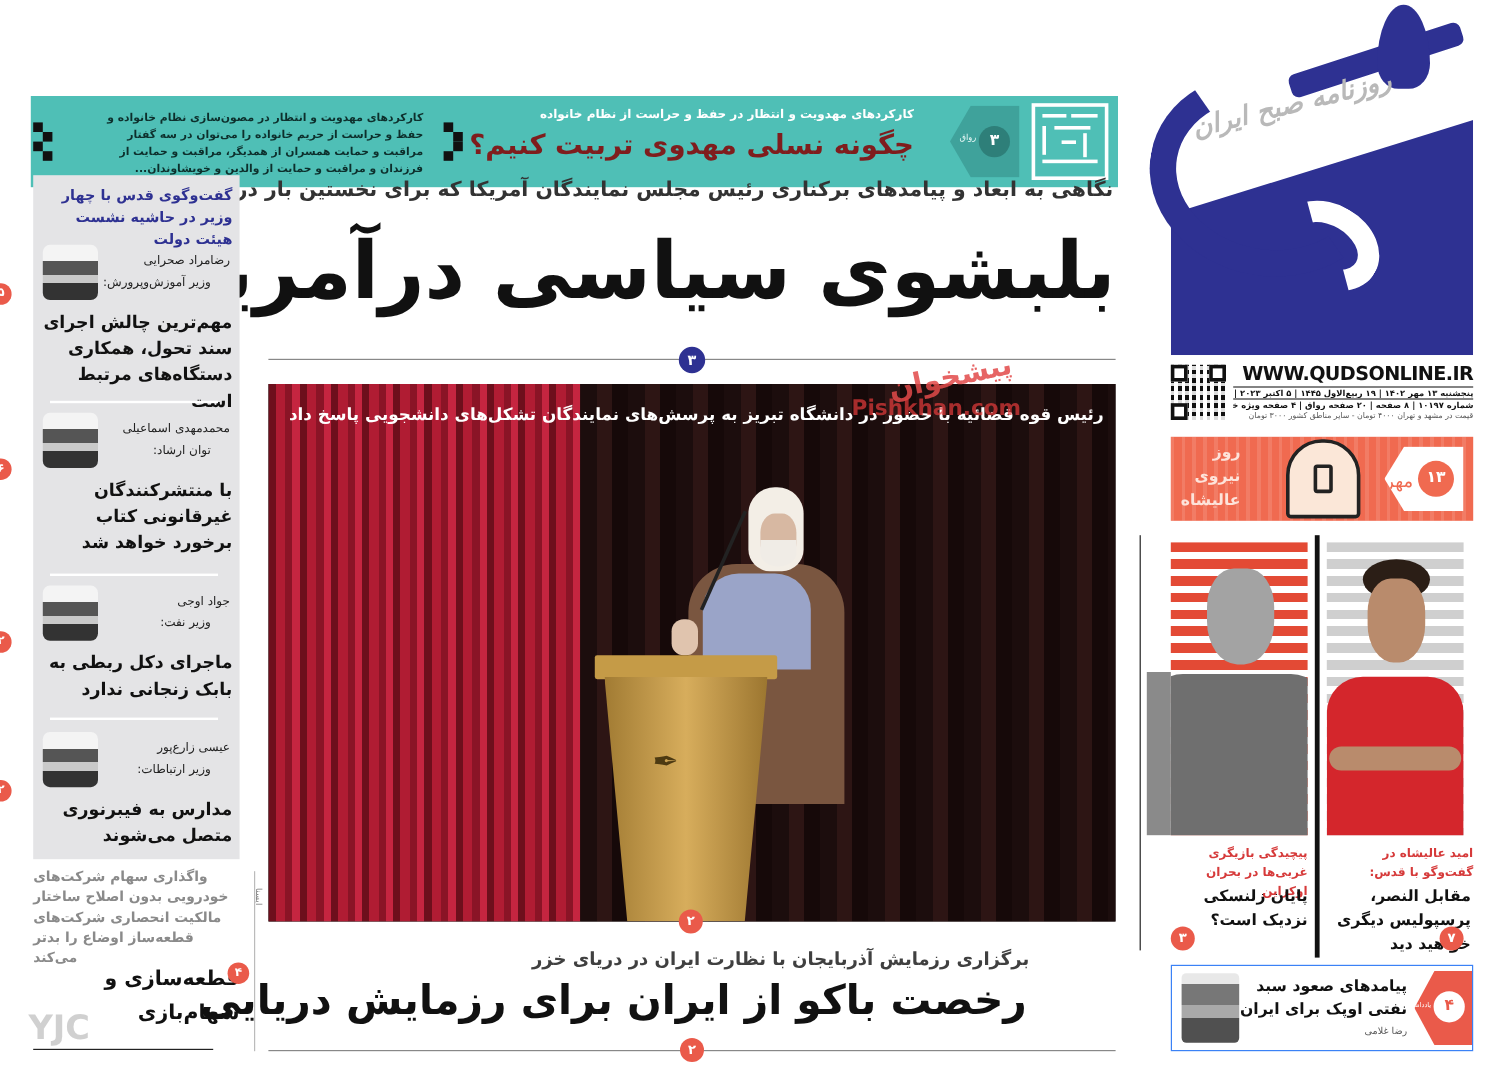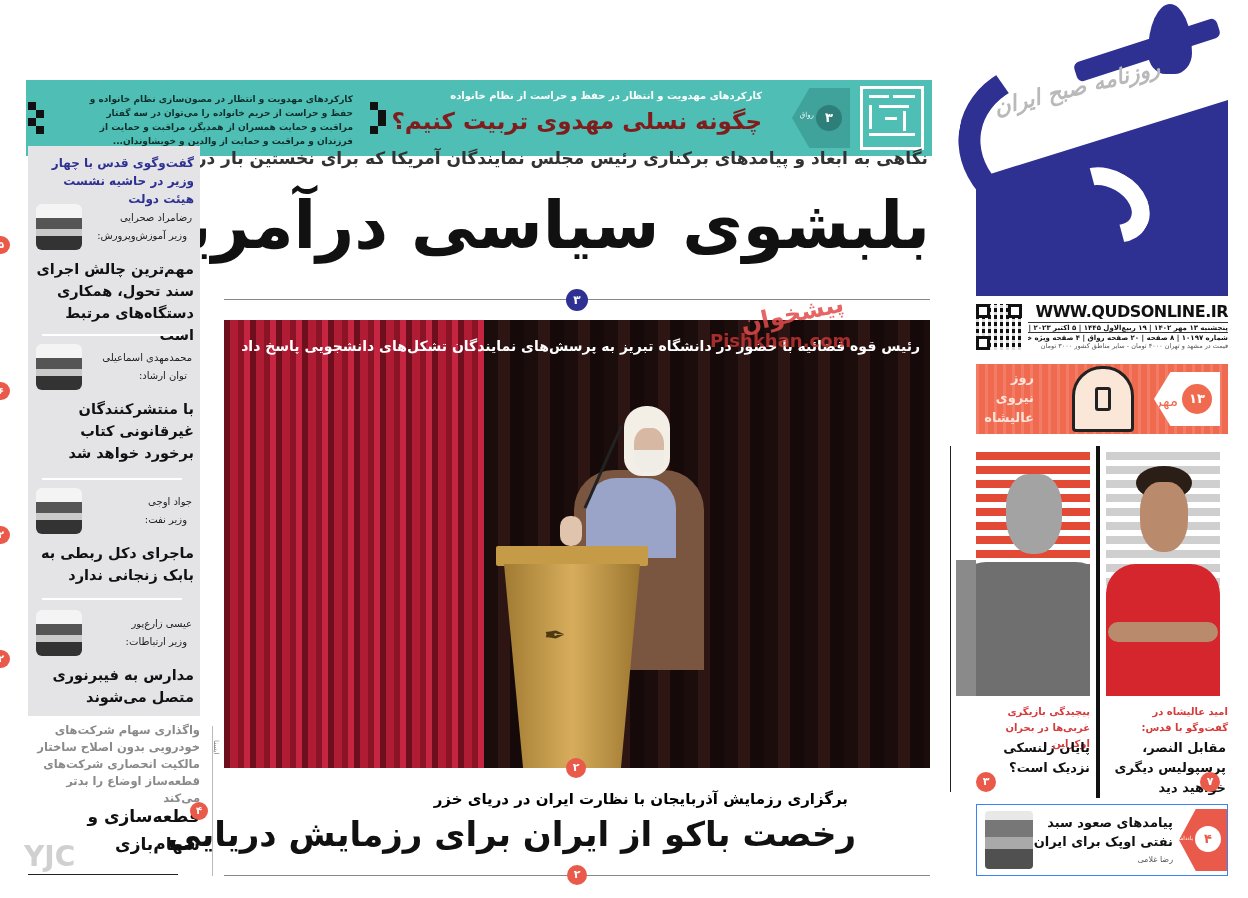--- a/index.html
+++ b/index.html
@@ -75,35 +75,35 @@
   .podium { position: absolute; left: 280px; top: 244px; width: 136px; height: 204px; background: linear-gradient(90deg, #a17b33, #d7ad5c 50%, #9c7630); clip-path: polygon(0 0, 100% 0, 86% 100%, 14% 100%); }
   .podium-emb { position: absolute; left: 320px; top: 300px; font-size: 26px; color: #4d3a12; font-weight: bold; }
   .photo-credit { left: 210px; top: 740px; width: 10px; font-size: 7px; color: #777; writing-mode: vertical-rl; }
 
   
   .wm { left: 740px; top: 300px; font-size: 24px; color: #e24a4a; font-weight: bold; transform: rotate(-12deg); opacity: 0.85; }
   .wm2 { left: 710px; top: 330px; font-size: 18px; color: rgba(230,60,60,0.7); font-weight: bold; direction: ltr; }
   .wm3 { left: 24px; top: 840px; font-size: 28px; color: rgba(170,170,170,0.55); font-weight: bold; direction: ltr; }
 
   
-  .kicker-bottom { right: 400px; top: 790px; font-size: 15px; color: #000000; font-weight: bold; white-space: nowrap; }
+  .kicker-bottom { right: 390px; top: 790px; font-size: 15px; color: #404040; font-weight: bold; white-space: nowrap; }
   .headline-bottom { right: 392px; top: 814px; font-size: 34px; font-weight: bold; color: #111; white-space: nowrap; }
 
   
   .leftcol { left: 28px; top: 146px; width: 172px; height: 570px; background: #e4e4e6; }
   .lc-title { position: absolute; right: 6px; top: 8px; width: 160px; font-size: 12px; line-height: 18px; color: #2e3192; font-weight: bold; text-align: right; }
   .lc-item { position: absolute; right: 0; width: 172px; }
   .lc-photo { position: absolute; left: 8px; width: 46px; height: 46px; border-radius: 6px; background: linear-gradient(180deg, #f4f4f4 0 30%, #555 30% 55%, #c9c9c9 55% 70%, #333 70%); }
   .lc-name { position: absolute; right: 8px; font-size: 10px; color: #222; white-space: nowrap; }
-  .lc-role { position: absolute; right: 13px; font-size: 10px; color: #222; white-space: nowrap; }
+  .lc-role { position: absolute; right: 24px; font-size: 10px; color: #222; white-space: nowrap; }
   .lc-head { position: absolute; right: 6px; width: 164px; font-size: 14.5px; line-height: 22px; font-weight: bold; color: #111; text-align: right; }
   .lc-sep { position: absolute; left: 14px; width: 140px; height: 2px; background: #fff; }
   .lc-num { position: absolute; left: -36px; width: 18px; height: 18px; border-radius: 50%; background: #ea5a4a; color: #fff; font-size: 10px; text-align: center; line-height: 18px; font-weight: bold; }
 
-  .lc2-sub { left: 28px; top: 722px; width: 172px; font-size: 11.5px; line-height: 17px; color: #8a8a8a; text-align: right; font-weight: bold; }
+  .lc2-sub { left: 28px; top: 722px; width: 172px; font-size: 11.5px; line-height: 17px; color: #8a8a8a; text-align: left; font-weight: bold; }
   .lc2-head { left: 28px; top: 802px; width: 172px; font-size: 17px; line-height: 28px; color: #111; font-weight: bold; text-align: right; }
   .vline { width: 1px; background: #bbb; }
 
   
   .rc-img { overflow: hidden; }
   .stripes-red { background: repeating-linear-gradient(180deg, #e34a35 0 8px, #ffffff 8px 14px); }
   .stripes-grey { background: repeating-linear-gradient(180deg, #cfcfcf 0 8px, #ffffff 8px 14px); }
   .person-grey-head { position: absolute; background: #8f8f8f; border-radius: 40% 40% 45% 45%; }
   .person-grey-body { position: absolute; background: #6f6f6f; border-radius: 30px 30px 0 0; }
   .person-red-body { position: absolute; background: #d4262c; border-radius: 30px 30px 0 0; }

